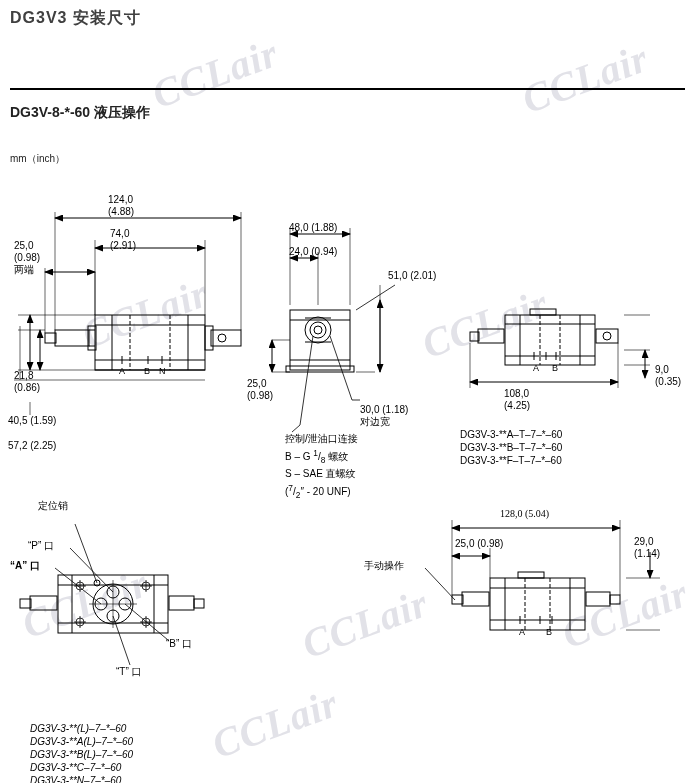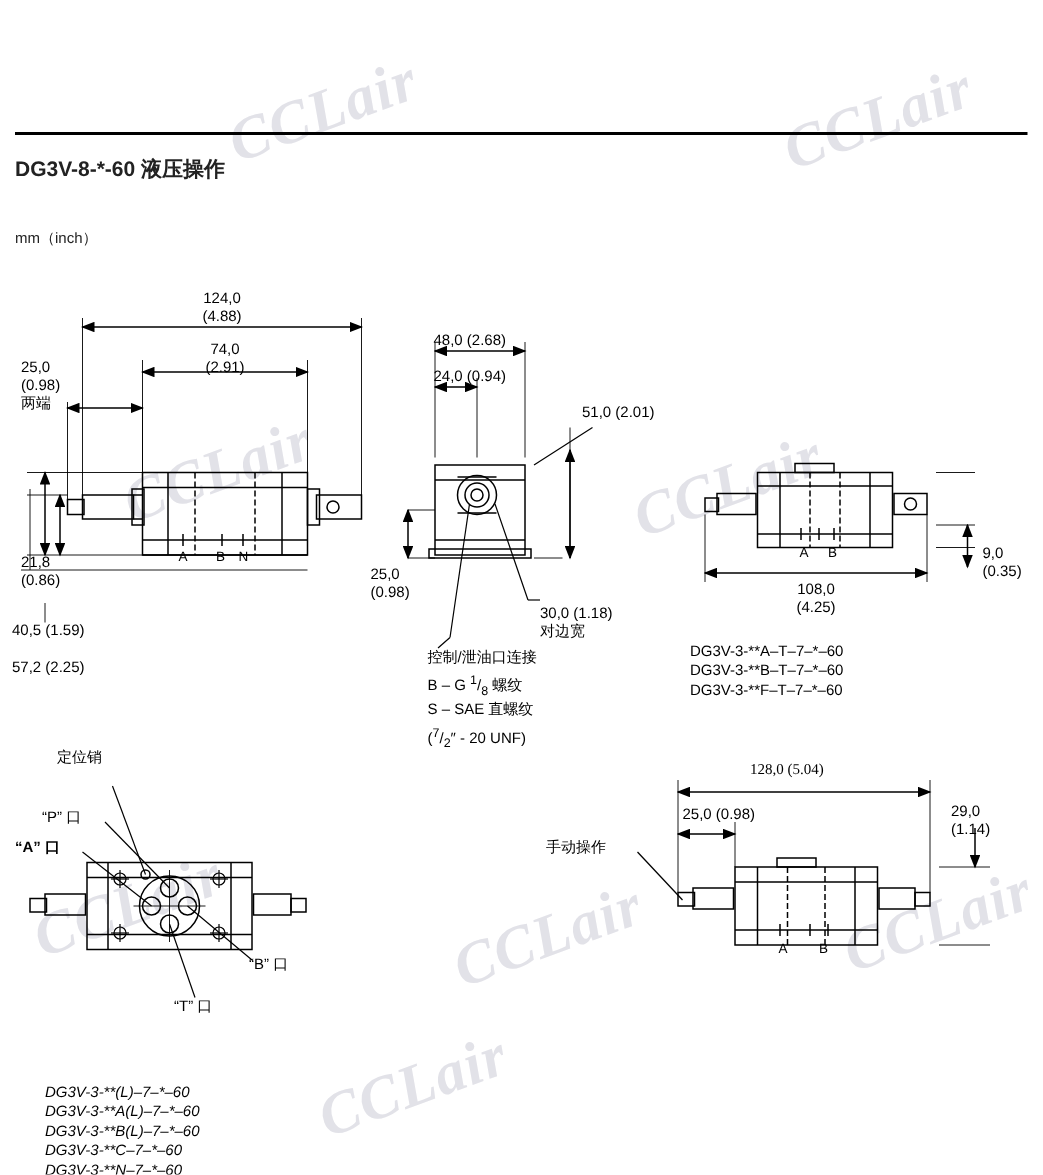--- a/index.html
+++ b/index.html
@@ -41,38 +41,39 @@
   .sec-title{
     position:absolute;left:10px;top:104px;
     font-size:14px;font-weight:bold;color:#222;
   }
   .unit-note{
     position:absolute;left:10px;top:152px;font-size:10px;color:#222;
   }
 
   
   .lbl{position:absolute;font-size:10px;color:#000;line-height:12px;white-space:nowrap;}
-  .lbl.c{text-align:center;}
+  .lbl.c{}
   .lbl-sm{font-size:9px;}
   svg{position:absolute;left:0;top:0;overflow:visible;}
 </style>
 </head>
 <body>
 
 <div class="page">
 
   <div class="wm" style="left:150px;top:50px;">CCLair</div>
   <div class="wm" style="left:520px;top:55px;">CCLair</div>
   <div class="wm" style="left:80px;top:290px;">CCLair</div>
   <div class="wm" style="left:420px;top:300px;">CCLair</div>
   <div class="wm" style="left:20px;top:580px;">CCLair</div>
   <div class="wm" style="left:300px;top:600px;">CCLair</div>
   <div class="wm" style="left:560px;top:590px;">CCLair</div>
   <div class="wm" style="left:210px;top:700px;">CCLair</div>
 
+  <div class="hdr-title">DG3V3  安装尺寸</div>
   <div class="hdr-rule"></div>
   <div class="sec-title">DG3V-8-*-60    液压操作</div>
   <div class="unit-note">mm（inch）</div>
 
   <svg width="695" height="783" viewBox="0 0 695 783">
     <defs>
       <marker id="ar" markerWidth="9" markerHeight="7" refX="8" refY="3.5" orient="auto">
         <polygon points="0,0 9,3.5 0,7" fill="#000"></polygon>
       </marker>
       <marker id="arS" markerWidth="9" markerHeight="7" refX="1" refY="3.5" orient="auto">
@@ -281,21 +282,21 @@
   </div>
   <div class="lbl" style="left:14px;top:370px;">
     21,8<br>(0.86)
   </div>
   <div class="lbl" style="left:8px;top:415px;">40,5 (1.59)</div>
   <div class="lbl" style="left:8px;top:440px;">57,2 (2.25)</div>
   <div class="lbl lbl-sm" style="left:119px;top:365px;">A</div>
   <div class="lbl lbl-sm" style="left:144px;top:365px;">B</div>
   <div class="lbl lbl-sm" style="left:159px;top:365px;">N</div>
 
-  <div class="lbl" style="left:289px;top:222px;">48,0 (2.68)</div>
+  <div class="lbl" style="left:289px;top:222px;">48,0 (1.88)</div>
   <div class="lbl" style="left:289px;top:246px;">24,0 (0.94)</div>
   <div class="lbl" style="left:388px;top:270px;">51,0 (2.01)</div>
   <div class="lbl" style="left:247px;top:378px;">25,0<br>(0.98)</div>
   <div class="lbl" style="left:360px;top:404px;">30,0 (1.18)<br>对边宽</div>
   <div class="lbl" style="left:285px;top:432px;line-height:14px;">
     控制/泄油口连接<br>
     B – G <sup>1</sup>/<sub>8</sub> 螺纹<br>
     S – SAE 直螺纹<br>
     (<sup>7</sup>/<sub>2</sub>″ - 20 UNF)
   </div>

